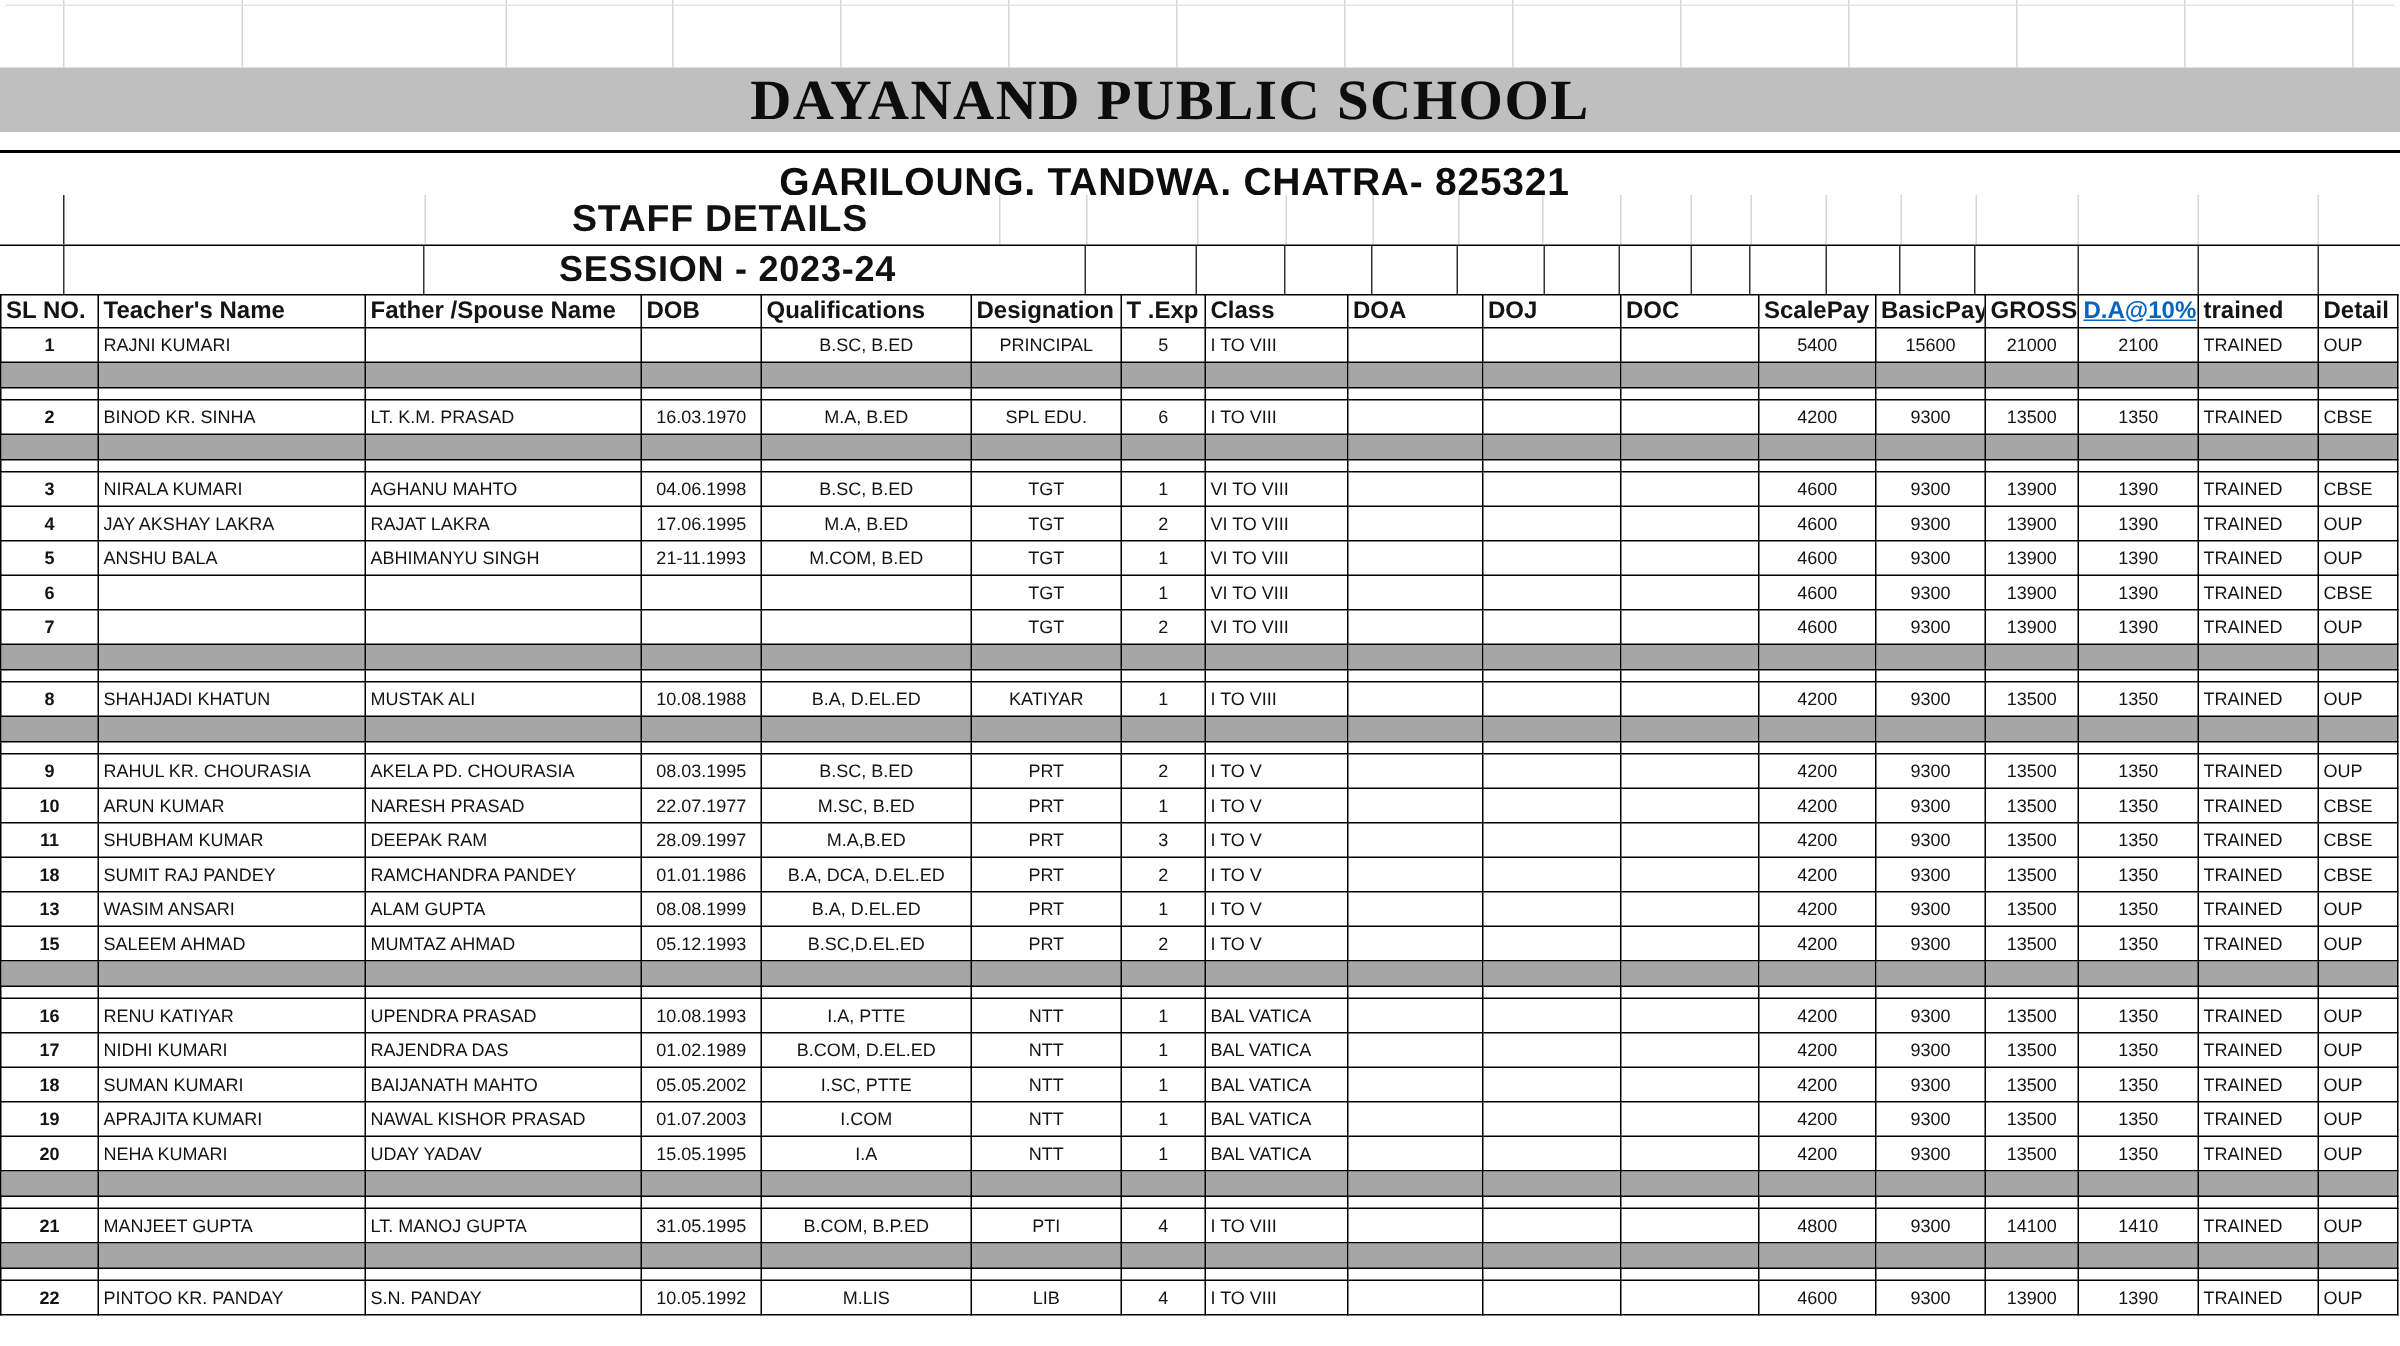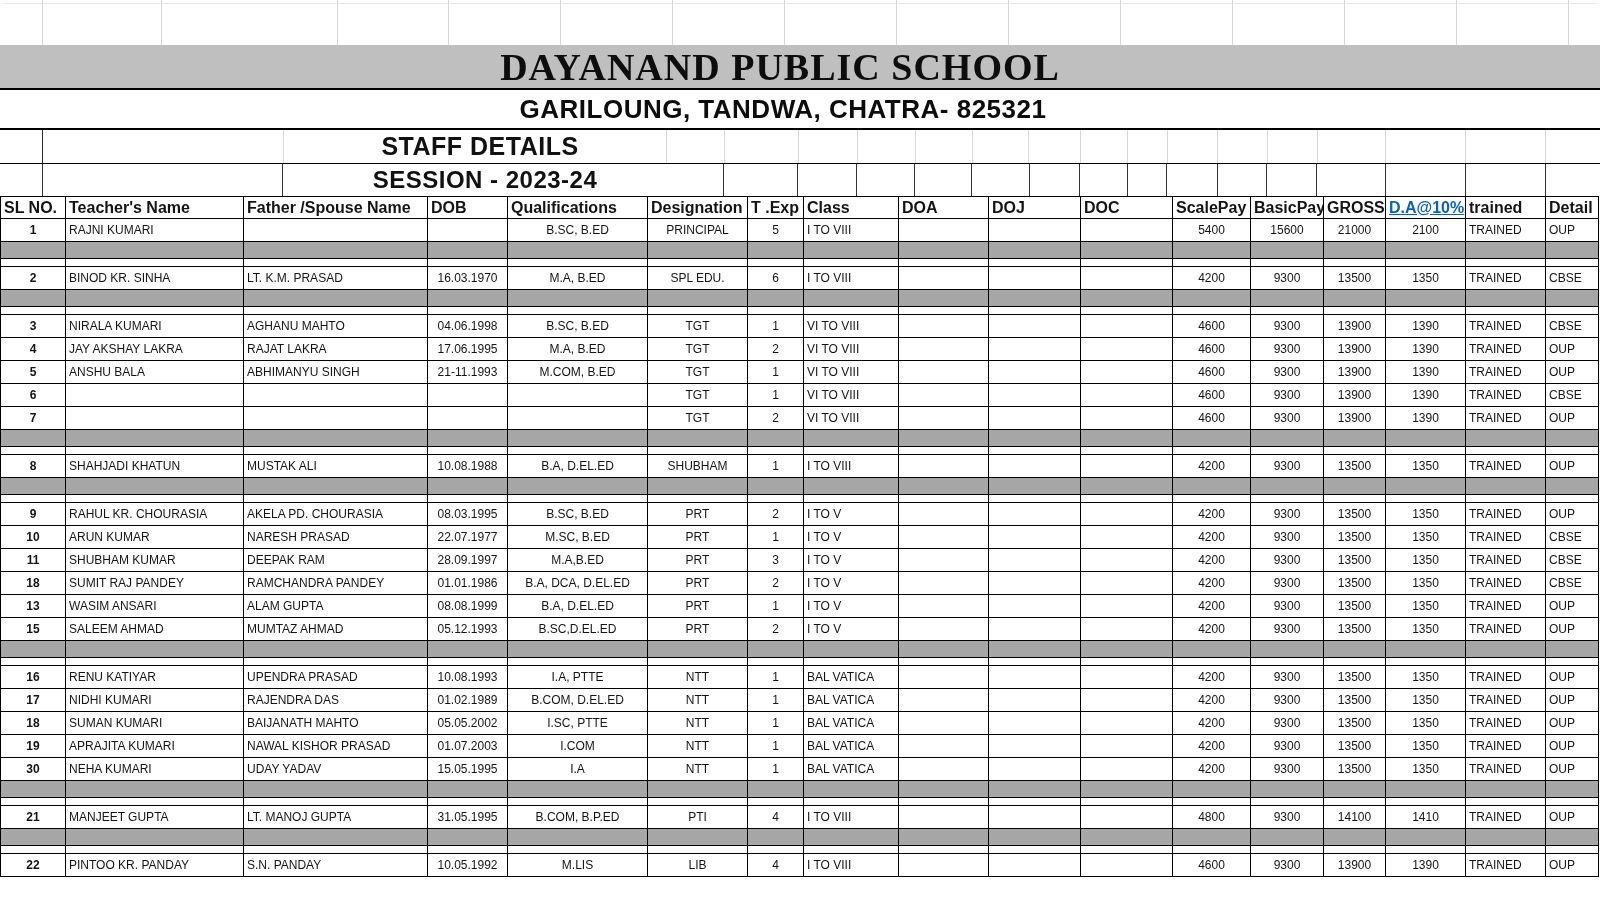--- a/index.html
+++ b/index.html
@@ -10,21 +10,21 @@
   .topstrip{position:absolute;top:0;left:0;width:1600px;height:45px;background:#fff;}
   .vline{position:absolute;top:0;bottom:0;width:1px;background:#d6d6d6;}
   .vline.dark{background:#2b2b2b;}
   .hline{position:absolute;left:0;right:0;height:1px;background:#e3e3e3;}
 
   
   .titleband{position:absolute;top:45px;left:0;width:1600px;height:43px;background:var(--bandgray,#BFBFBF);display:flex;align-items:center;justify-content:center;}
   .titleband .ttl{font-family:"Liberation Serif",serif;font-weight:700;font-size:38px;letter-spacing:1px;color:#0d0d0d;margin-right:40px;white-space:nowrap;}
 
   
-  .addressband{position:absolute;top:88px;left:0;width:1600px;height:42px;box-sizing:border-box;border-top:2px solid #000;border-bottom:2px solid #000;background:#fff;display:flex;align-items:center;justify-content:center;}
+  .addressband{position:absolute;top:100px;left:0;width:1600px;height:42px;box-sizing:border-box;border-top:2px solid #000;border-bottom:2px solid #000;background:#fff;display:flex;align-items:center;justify-content:center;}
   .addressband .addr{font-weight:700;font-size:26px;letter-spacing:.5px;color:#0d0d0d;margin-right:34px;white-space:nowrap;}
 
   
   .staffrow{position:absolute;top:130px;left:0;width:1600px;height:33px;background:#fff;}
   .staffrow .lbl{position:absolute;left:283px;width:394px;top:0;height:33px;line-height:33px;text-align:center;font-weight:700;font-size:25px;letter-spacing:.5px;white-space:nowrap;}
 
   
   .sessionrow{position:absolute;top:163px;left:0;width:1600px;height:33px;box-sizing:border-box;border-top:1px solid #000;background:#fff;}
   .sessionrow .lbl{position:absolute;left:282px;width:441px;top:0;height:32px;line-height:32px;text-align:center;padding-right:35px;box-sizing:border-box;font-weight:700;font-size:24px;letter-spacing:.5px;white-space:nowrap;}
   .sessionrow .vline{background:#333;}
@@ -406,21 +406,21 @@
           <td></td>
           <td></td>
           <td></td>
         </tr>
         <tr class="data">
           <td class="al-c bold">8</td>
           <td class="al-l">SHAHJADI KHATUN</td>
           <td class="al-l">MUSTAK ALI</td>
           <td class="al-c">10.08.1988</td>
           <td class="al-c">B.A, D.EL.ED</td>
-          <td class="al-c">SHUBHAM</td>
+          <td class="al-c">KATIYAR</td>
           <td class="al-c">1</td>
           <td class="al-l">I TO VIII</td>
           <td class="al-l"></td>
           <td class="al-l"></td>
           <td class="al-l"></td>
           <td class="al-c">4200</td>
           <td class="al-c">9300</td>
           <td class="al-c">13500</td>
           <td class="al-c">1350</td>
           <td class="al-l">TRAINED</td>
@@ -686,21 +686,21 @@
           <td class="al-l"></td>
           <td class="al-l"></td>
           <td class="al-c">4200</td>
           <td class="al-c">9300</td>
           <td class="al-c">13500</td>
           <td class="al-c">1350</td>
           <td class="al-l">TRAINED</td>
           <td class="al-l">OUP</td>
         </tr>
         <tr class="data">
-          <td class="al-c bold">30</td>
+          <td class="al-c bold">20</td>
           <td class="al-l">NEHA KUMARI</td>
           <td class="al-l">UDAY YADAV</td>
           <td class="al-c">15.05.1995</td>
           <td class="al-c">I.A</td>
           <td class="al-c">NTT</td>
           <td class="al-c">1</td>
           <td class="al-l">BAL VATICA</td>
           <td class="al-l"></td>
           <td class="al-l"></td>
           <td class="al-l"></td>

